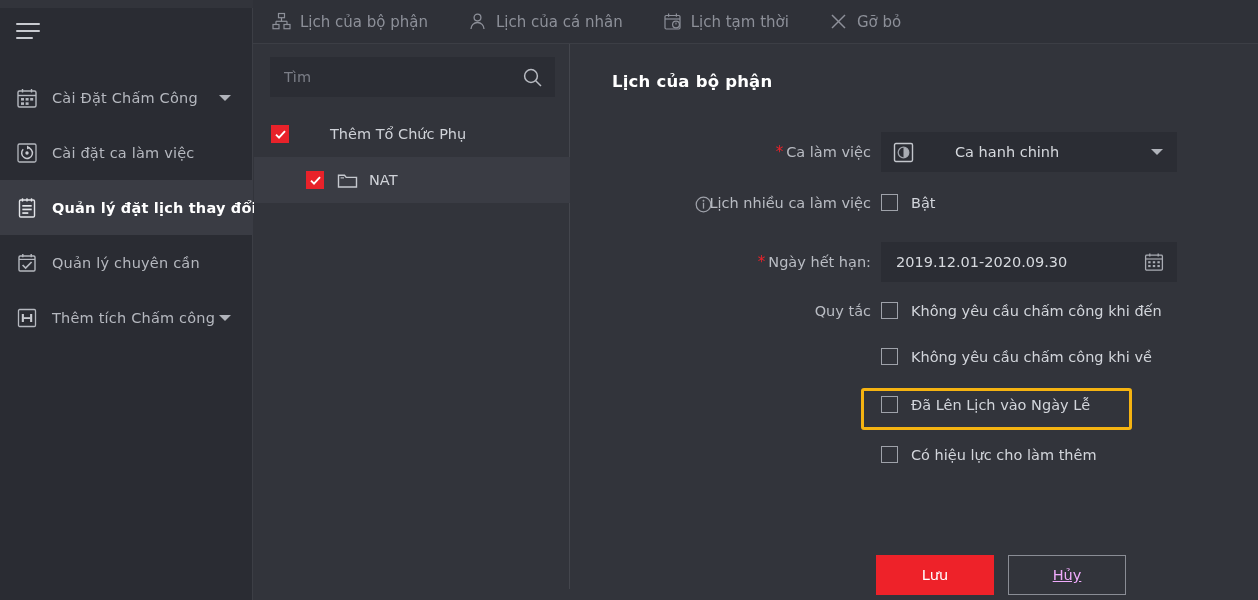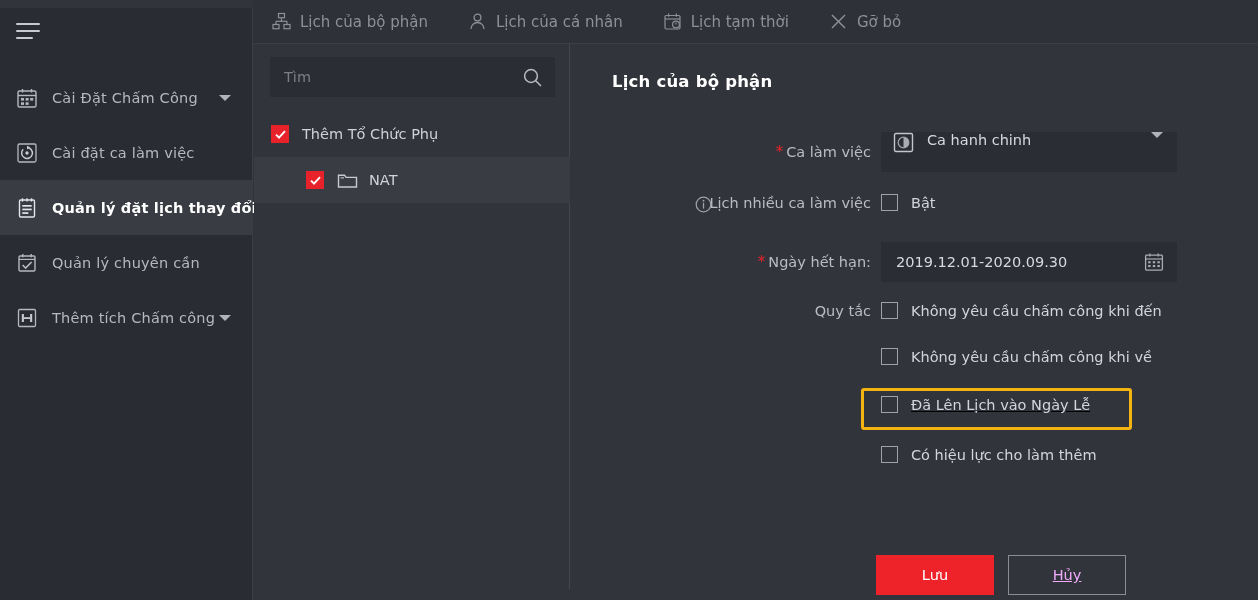--- a/index.html
+++ b/index.html
@@ -75,21 +75,21 @@
     color: #cfd2d8; font-size: 14.5px; font-family: inherit;
   }
   #searchbox input::placeholder { color: #7b7e87; }
   .search-ico { width: 22px; height: 22px; flex: 0 0 22px; display:flex; align-items:center; justify-content:center; cursor: pointer; }
 
   #tree { position: absolute; left: 0; top: 67px; width: 316px; }
   .tree-row {
     display: flex; align-items: center; height: 46px; cursor: pointer;
     color: #cfd2d8; font-size: 14.5px; white-space: nowrap;
   }
-  .tree-row.l0 { padding-left: 17px; }
+  .tree-row.l0 { padding-left: 17px; gap: 28px; }
   .tree-row.l1 { padding-left: 52px; }
   .tree-row.sel { background: #3a3c44; }
   .cbx-red {
     width: 18px; height: 18px; flex: 0 0 18px; background: #e8222a;
     display: flex; align-items: center; justify-content: center; margin-right: 13px;
   }
   .cbx-red svg { display:block; }
   .folder-ico { width: 21px; height: 19px; flex: 0 0 21px; margin-right: 11px; display:flex; align-items:center; }
 
   
@@ -106,22 +106,23 @@
   }
   .flabel {
     width: 310px; text-align: right; color: #b9bcc3; font-size: 14.5px;
     white-space: nowrap; position: relative; padding-right: 10px;
   }
   .req { color: #e8222a; margin-right: 3px; font-size: 15px; line-height: 1; }
   .info-ico { position: absolute; left: 124px; top: 1px; width: 17px; height: 17px; }
 
   .ctrl-select {
     width: 296px; height: 40px; background: #2b2d34;
-    display: flex; align-items: flex-start; padding: 0 14px 0 12px; cursor: pointer;
+    display: flex; align-items: center; padding: 0 14px 0 12px; cursor: pointer;
     position: relative;
+    gap: 28px;
   }
   .ctrl-select .shift-ico { width: 21px; height: 21px; flex: 0 0 21px; margin-right: 13px; }
   .ctrl-select .sv { flex: 1; color: #d6d9de; font-size: 14.5px; white-space: nowrap; }
   .sel-caret {
     width: 0; height: 0; border-left: 6px solid transparent;
     border-right: 6px solid transparent; border-top: 6px solid #b0b3ba;
   }
 
   .ctrl-date {
     width: 296px; height: 40px; background: #2b2d34;
@@ -408,21 +409,21 @@
     </div>
 
     <div class="frow" style="top:304px;">
       <div class="flabel"></div>
       <div class="cbx-line">
         <span class="cbx-empty"></span>
         <span class="cbx-text">Không yêu cầu chấm công khi về</span>
       </div>
     </div>
 
-    <div class="frow" style="top:352px;text-decoration:underline;">
+    <div class="frow" style="top:352px;">
       <div class="flabel"></div>
       <div class="cbx-line">
         <span class="cbx-empty"></span>
         <span class="cbx-text">Đã Lên Lịch vào Ngày Lễ</span>
       </div>
     </div>
     <div class="hl-box" style="left:290px; top:344px; width:271px; height:42px;"></div>
 
     <div class="frow" style="top:402px;">
       <div class="flabel"></div>

